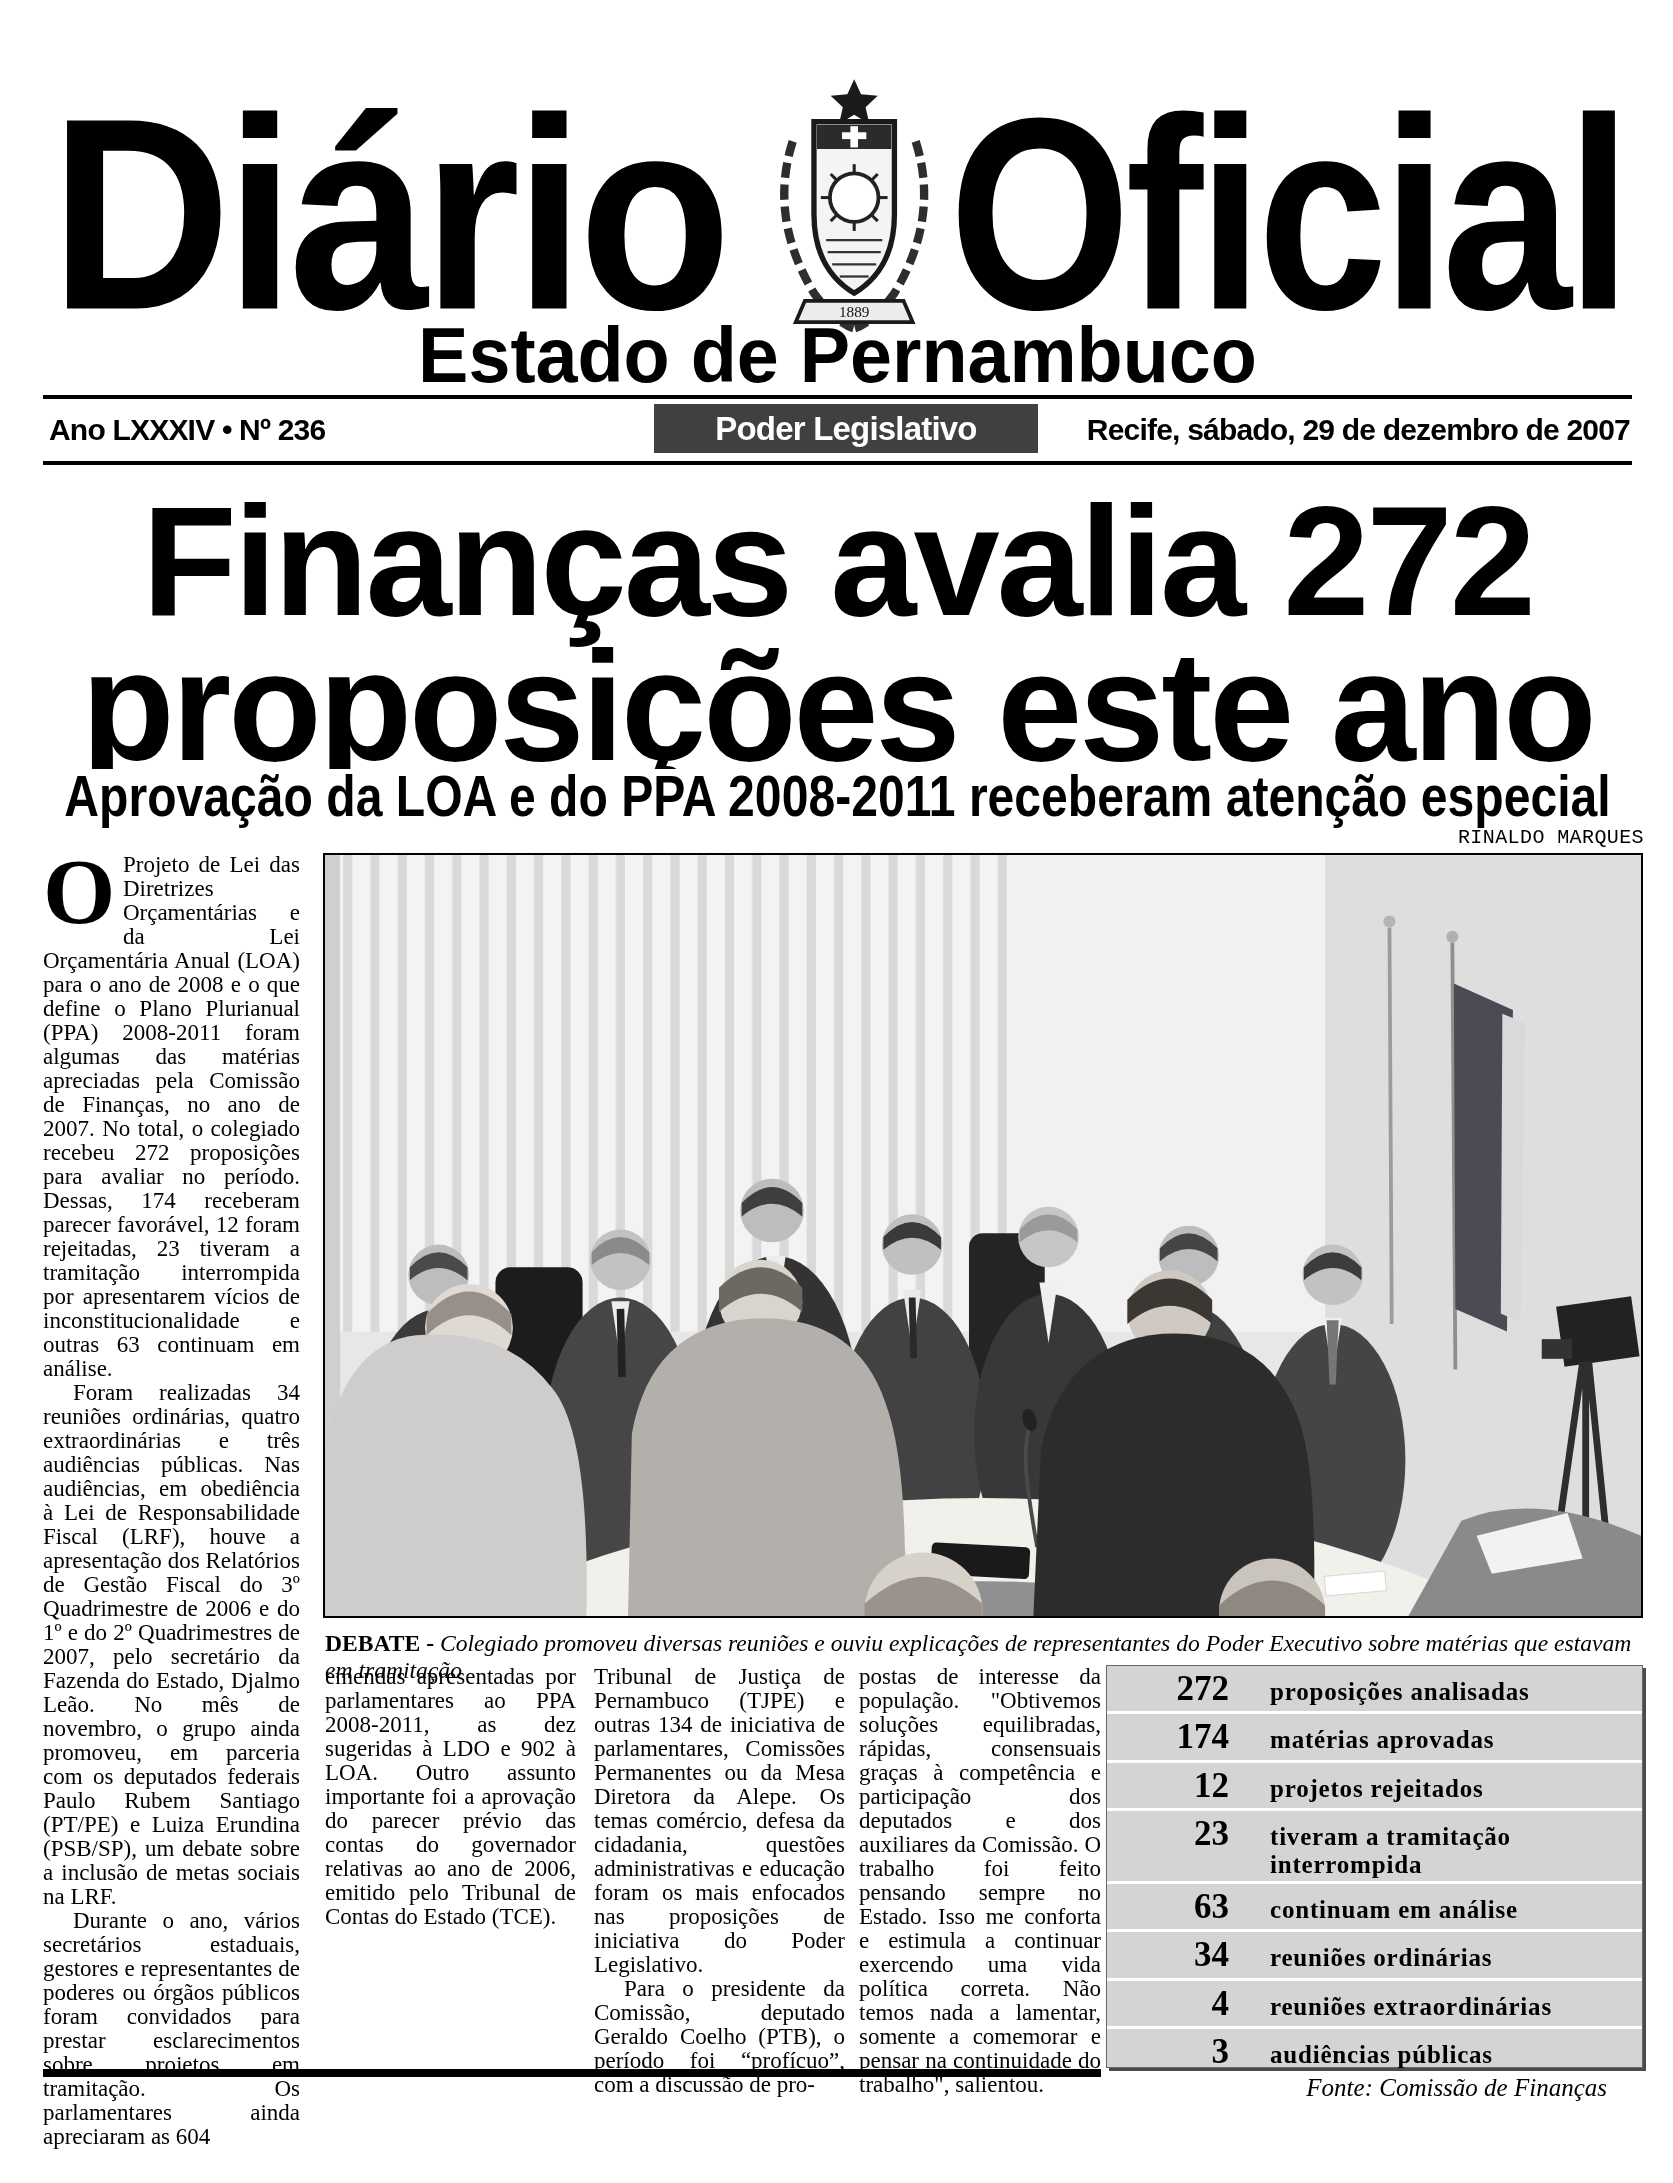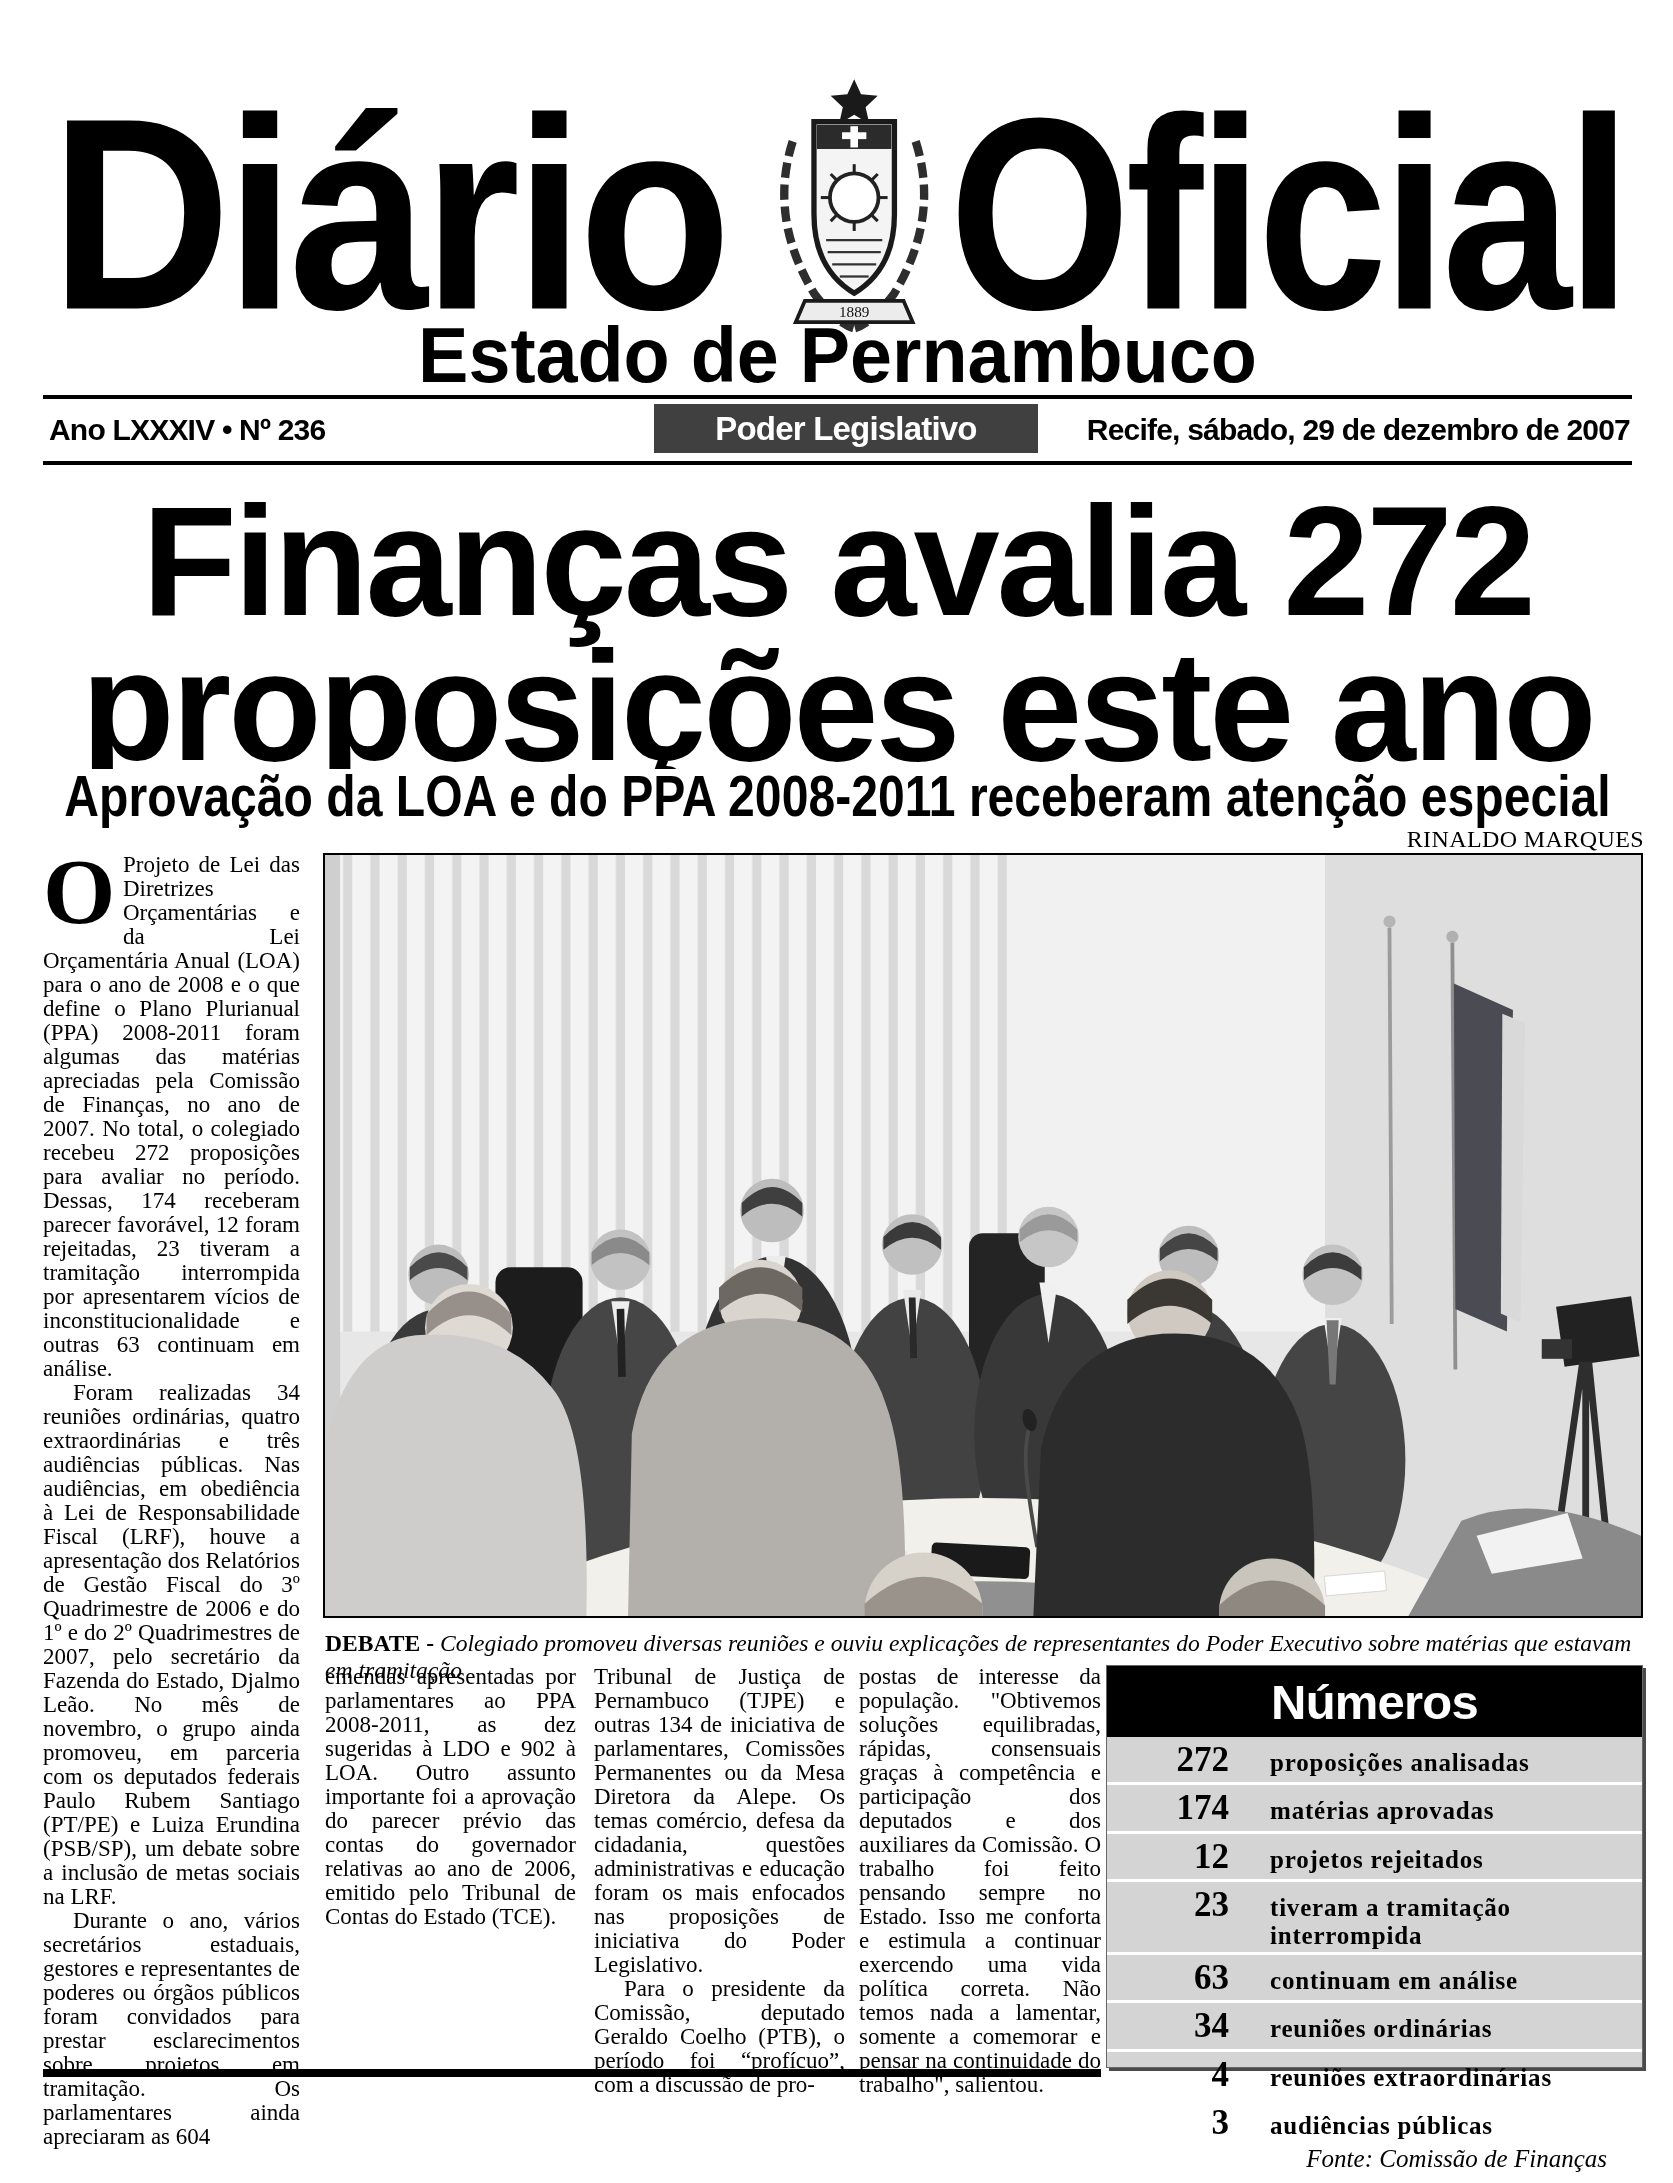--- a/index.html
+++ b/index.html
@@ -19,22 +19,22 @@
         font-weight:bold;font-size:30px;line-height:47px;letter-spacing:-0.8px;}
 
   
   .bodycol{position:absolute;font-size:23px;line-height:24px;text-align:justify;}
   .bodycol p{margin:0;}
   .bodycol p.ind{text-indent:30px;}
   .dropcap{float:left;font-size:93px;line-height:74px;font-weight:bold;
         padding:1.5px 7.6px 0 0;font-family:"Liberation Serif",serif;}
 
   
-  .photo-credit{position:absolute;right:30px;top:826px;font-family:Liberation Serif, serif;
-        font-size:24px;letter-spacing:0.4px;}
+  .photo-credit{position:absolute;right:30px;top:826px;font-family:Liberation Mono, monospace;
+        font-size:20px;letter-spacing:0.4px;}
   .photo-frame{position:absolute;left:323px;top:853px;width:1320px;height:765px;
         border:2.3px solid #000;box-sizing:border-box;background:#e8e8e8;}
   .photo-frame svg{display:block;width:100%;height:100%;}
   .caption{position:absolute;left:325px;top:1630px;width:1318px;font-size:23.6px;line-height:27px;}
   .caption b{font-family:"Liberation Serif",serif;}
   .caption i{font-family:"Liberation Serif",serif;}
 
   
   .numbox{position:absolute;left:1106px;top:1665px;width:537px;height:403px;
         background:#d4d4d4;border:1.5px solid #666;box-sizing:border-box;
@@ -245,23 +245,20 @@
   </div>
   <div class="bodycol" style="left:594px;top:1665px;width:251px;height:403px;">
     <p>Tribunal de Justiça de Pernambuco (TJPE) e outras 134 de iniciativa de parlamentares, Comissões Permanentes ou da Mesa Diretora da Alepe. Os temas comércio, defesa da cidadania, questões administrativas e educação foram os mais enfocados nas proposições de iniciativa do Poder Legislativo.</p>
     <p class="ind">Para o presidente da Comissão, deputado Geraldo Coelho (PTB), o período foi “profícuo”, com a discussão de pro-</p>
   </div>
   <div class="bodycol" style="left:859px;top:1665px;width:242px;height:403px;">
     <p>postas de interesse da população. "Obtivemos soluções equilibradas, rápidas, consensuais graças à competência e participação dos deputados e dos auxiliares da Comissão. O trabalho foi feito pensando sempre no Estado. Isso me conforta e estimula a continuar exercendo uma vida política correta. Não temos nada a lamentar, somente a comemorar e pensar na continuidade do trabalho", salientou.</p>
   </div>
 
   <div class="numbox">
-    <div class="numbox-header">
-      <span>Números</span>
-    </div>
     <div class="num-row">
       <span class="num-val">272</span>
       <span class="num-label">proposições analisadas</span>
     </div>
     <div class="num-row">
       <span class="num-val">174</span>
       <span class="num-label">matérias aprovadas</span>
     </div>
     <div class="num-row">
       <span class="num-val">12</span>

